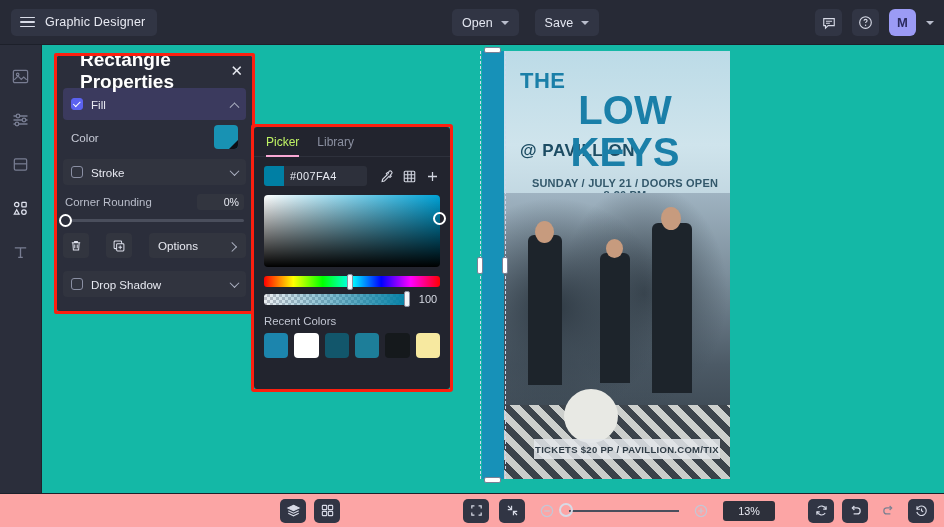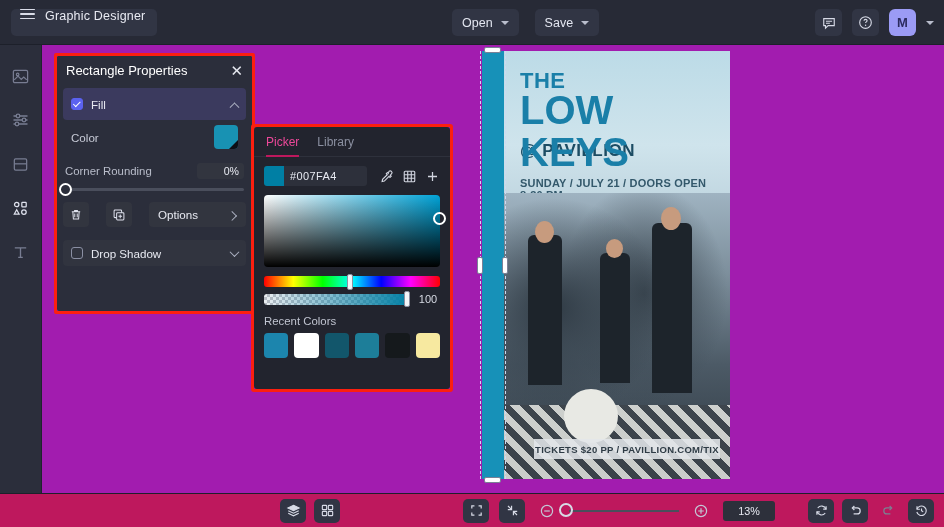--- a/index.html
+++ b/index.html
@@ -12,21 +12,21 @@
   }
   #app { position: relative; width: 944px; height: 527px; background: #262936; }
 
   
   .topbar {
     position: absolute; top: 0; left: 0; width: 944px; height: 45px;
     background: #272a36; display: flex; align-items: center;
     border-bottom: 1px solid #1d202a;
   }
   .doc-chip {
-    display: flex; align-items: flex-start; gap: 10px;
+    display: flex; align-items: center; gap: 10px;
     margin-left: 11px; height: 27px; padding: 0 12px 0 9px;
     background: #313544; border-radius: 5px;
   }
   .doc-chip .title { color: #e8eaf2; font-size: 12.5px; letter-spacing: .2px; }
   .hamburger { display: flex; flex-direction: column; gap: 3px; width: 15px; }
   .hamburger i { display: block; height: 1.6px; background: #d9dce8; border-radius: 1px; }
 
   .topcenter { position: absolute; left: 452px; top: 9px; display: flex; gap: 16px; }
   .tb-btn {
     height: 27px; padding: 0 10px; background: #313544; border-radius: 5px;
@@ -63,21 +63,21 @@
     border: 3px solid #fc1f0f; border-radius: 2px;
   }
   .panel {
     position: absolute; left: 57px; top: 56px; width: 195px; height: 255px;
     background: #2b2e3b; border-radius: 2px; overflow: hidden;
   }
   .panel-head {
     height: 29px; display: flex; align-items: center; justify-content: space-between;
     padding: 0 9px 0 9px; background: #2b2e3b;
   }
-  .panel-title { color: #fff; font-size: 13px; font-weight: normal; }
+  .panel-title { color: #fff; font-size: 19px; font-weight: bold; margin-left: 14px; }
   .close-x { color: #e6e8f0; font-size: 15px; line-height: 1; cursor: pointer; }
 
   .row-fill {
     margin: 3px 6px 0 6px; height: 26px; background: #3b3a5e; border-radius: 4px;
     display: flex; align-items: center; padding: 16px 8px; gap: 8px; cursor: pointer;
   }
   .row-plain {
     margin: 5px 6px 0 6px; height: 26px; background: #31343f; border-radius: 4px;
     display: flex; align-items: center; padding: 0 8px; gap: 8px; cursor: pointer;
   }
@@ -138,21 +138,21 @@
   .picker-outline {
     position: absolute; left: 251px; top: 124px; width: 202px; height: 268px;
     border: 3px solid #fc1f0f; border-radius: 3px;
   }
   .picker {
     position: absolute; left: 254px; top: 127px; width: 196px; height: 262px;
     background: #22242e; border-radius: 3px; overflow: hidden;
   }
   .pk-tabs { display: flex; gap: 18px; padding: 8px 12px 0 12px; }
   .pk-tab { font-size: 12px; color: #8b90a1; padding-bottom: 6px; cursor: pointer; }
-  .pk-tab.active { color: #ec4899; border-bottom: 2px solid #be185d; }
+  .pk-tab.active { color: #bef264; border-bottom: 2px solid #f9a8d4; }
   .pk-divider { height: 1px; background: #2e313c; margin-top: -1px; }
 
   .hex-row { display: flex; align-items: center; padding: 9px 10px 0 10px; gap: 8px; }
   .hex-swatch { width: 20px; height: 20px; background: #007fa4; border-radius: 3px 0 0 3px; flex: 0 0 auto; }
   .hex-field {
     flex: 1; height: 20px; background: #2d303b; border-radius: 0 3px 3px 0;
     color: #e7e9f1; font-size: 11px; letter-spacing: .4px; line-height: 20px; padding-left: 6px;
     margin-left: -8px;
   }
   .hex-icons { display: flex; gap: 8px; align-items: center; margin-left: 4px; }
@@ -188,21 +188,21 @@
     position: absolute; top: -2.5px; width: 6px; height: 16px; border-radius: 2px;
     background: #f4f5f8; border: 1px solid #8b90a1; cursor: pointer;
   }
   .recent-label { color: #c0c4d0; font-size: 11.4px; margin: 10px 10px 0 10px; }
   .recent-row { display: flex; gap: 6px; margin: 6px 10px 0 10px; }
   .recent-sw { width: 25px; height: 25px; border-radius: 4px; cursor: pointer; }
 
   
   .canvas-area {
     position: absolute; left: 42px; top: 45px; width: 902px; height: 448px;
-    background: #a21caf; overflow: hidden;
+    background: #14b8a6; overflow: hidden; text-align: center;
   }
   .poster-wrap { position: absolute; left: 420px; top: 6px; width: 290px; height: 430px; }
   .poster {
     position: absolute; left: 20px; top: 0px; width: 248px; height: 428px;
     background: linear-gradient(to bottom,#bcdbe7 0%, #cfe4ec 22%, #b6ccd8 45%, #8d9aa3 70%, #6f7a84 100%);
     overflow: hidden;
   }
   .poster .leftbar { position: absolute; left: 0; top: 0; width: 22px; height: 100%; background: #1791b8; }
   .ptxt { position: absolute; left: 38px; color: #1a7fa8; font-weight: bold; letter-spacing: .5px; }
   .p-the { top: 17px; font-size: 22px; }
@@ -233,21 +233,21 @@
   .ticket-band span { color: #2e3b45; font-size: 9.5px; font-weight: bold; letter-spacing: .3px; }
 
   .sel-edge { position: absolute; top: 0; height: 428px; width: 0; border-left: 1.5px dashed #cfd8f0; }
   .handle { position: absolute; background: #ffffff; border: 1px solid #7b8196; border-radius: 2px; }
   .h-v { width: 6px; height: 17px; }
   .h-h { width: 17px; height: 6px; }
 
   
   .bottombar {
     position: absolute; left: 0; bottom: 0; width: 944px; height: 34px;
-    background: #be185d; border-top: 1px solid #1d202a; display: flex; align-items: center;
+    background: #fca5a5; border-top: 1px solid #1d202a; display: flex; align-items: center;
   }
   .bb-left { position: absolute; left: 280px; display: flex; gap: 8px; }
   .bb-center { position: absolute; left: 463px; display: flex; align-items: center; gap: 10px; }
   .bb-right { position: absolute; right: 10px; display: flex; gap: 8px; align-items: center; }
   .bb-btn {
     width: 26px; height: 24px; border-radius: 5px; background: #313544;
     display: flex; align-items: center; justify-content: center; cursor: pointer; color: #d7dae6;
   }
   .bb-plain { width: 24px; height: 24px; display: flex; align-items: center; justify-content: center; cursor: pointer; color: #c3c7d6; }
   .zoom-track { width: 110px; height: 2px; background: #4a4e5c; position: relative; }
@@ -387,20 +387,25 @@
       <span class="cb on"></span>
       <span class="row-label">Fill</span>
       <span class="chev up"></span>
     </div>
 
     <div class="color-row">
       <span class="color-label">Color</span>
       <span class="swatch"></span>
     </div>
 
+    <div class="row-plain">
+      <span class="cb"></span>
+      <span class="row-label">Stroke</span>
+      <span class="chev down"></span>
+    </div>
 
     <div class="cr-wrap">
       <div class="cr-top">
         <span class="cr-label">Corner Rounding</span>
         <span class="cr-value">0%</span>
       </div>
       <div class="slider-track">
         <span class="slider-knob"></span>
       </div>
     </div>

